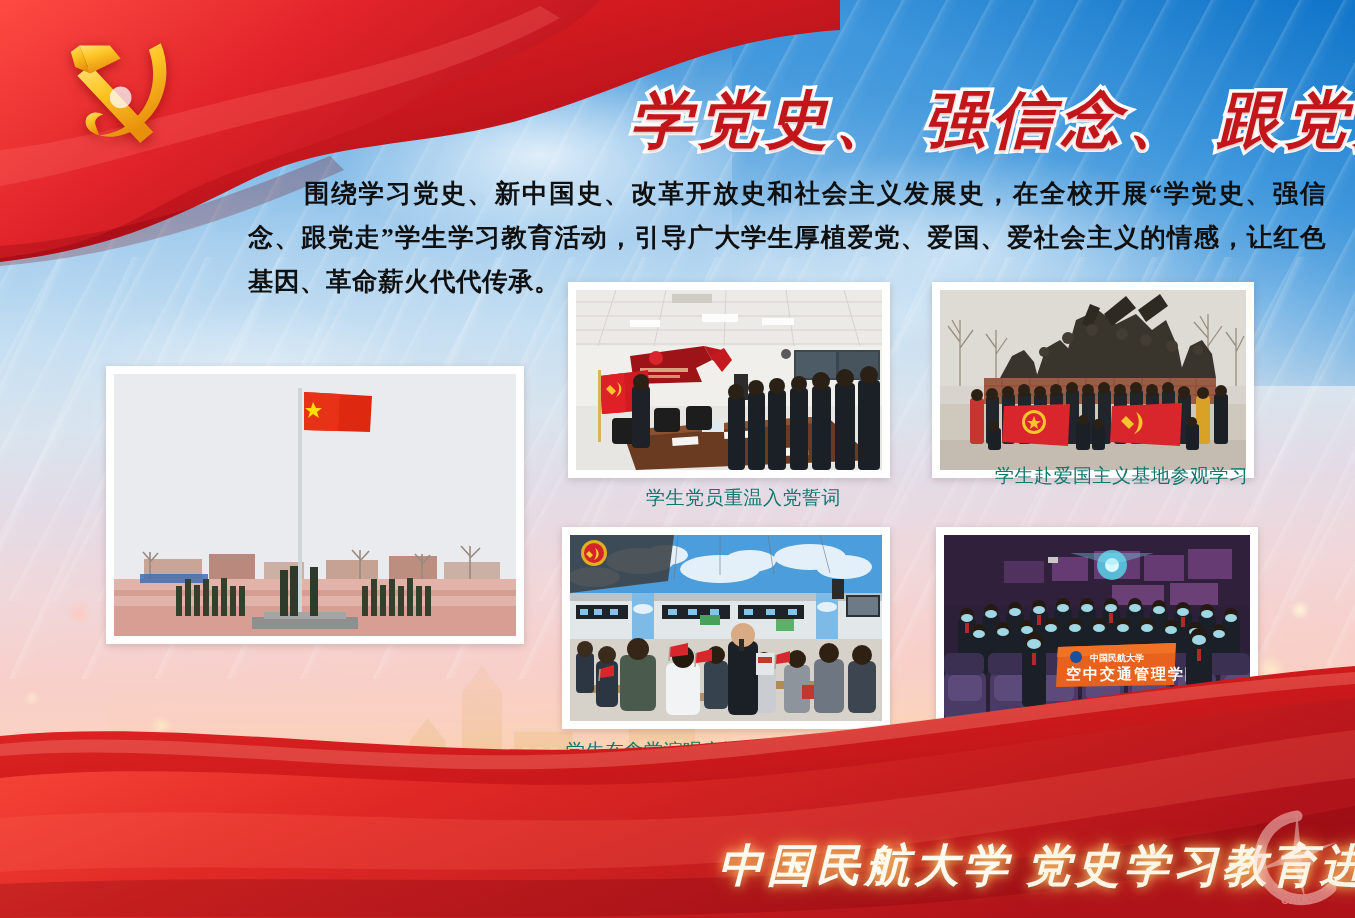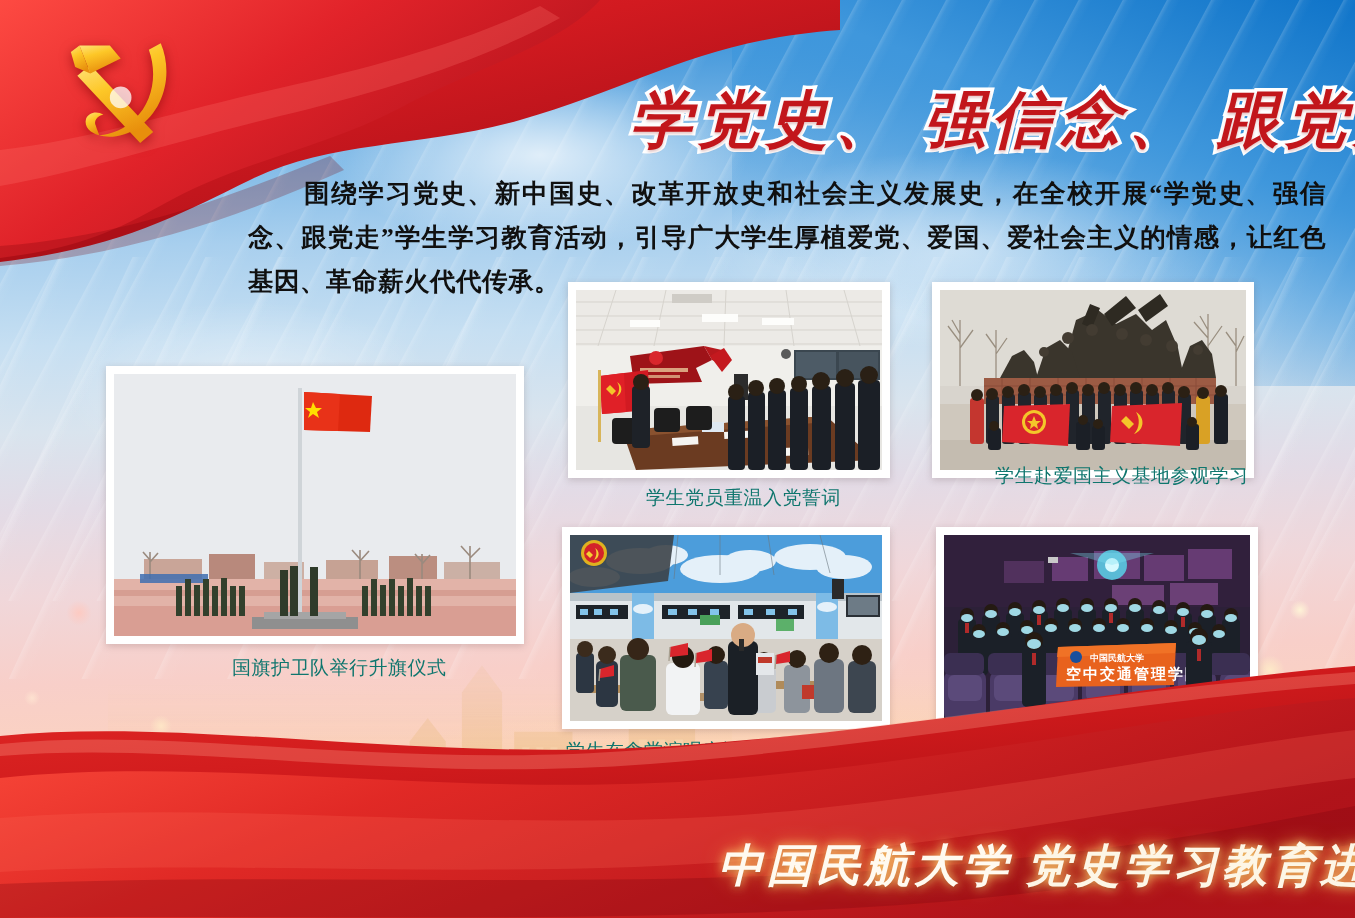--- a/index.html
+++ b/index.html
@@ -343,21 +343,20 @@
             <rect x="293" y="211" width="6" height="31"></rect>
           <rect x="302" y="212" width="6" height="30"></rect>
             <rect x="311" y="212" width="6" height="30"></rect>
           <rect x="257" y="205" width="6" height="8"></rect>
             <rect x="275" y="205" width="6" height="8"></rect>
           <rect x="293" y="204" width="6" height="8"></rect>
         </g>
       </svg>
     </div>
   </div>
-  <div class="caption" id="cap-flag">国旗护卫队举行升旗仪式</div>
 
   <div class="photo" id="photo-oath">
     <div class="frame">
       <svg viewBox="0 0 306 180" preserveAspectRatio="none">
         <rect width="306" height="180" fill="#e7e6e2"></rect>
 
         <rect width="306" height="56" fill="#eceae6"></rect>
         <g stroke="#d6d3cd" stroke-width="1" fill="none">
           <path d="M0 12 H306 M0 26 H306 M0 40 H306 M0 54 H306"></path>
           <path d="M40 0 L22 56 M90 0 L78 56 M150 0 L148 56 M210 0 L218 56 M268 0 L284 56"></path>
@@ -867,14 +866,24 @@
       <path d="M0,160 C260,140 520,182 820,150 C1060,124 1230,86 1355,72 L1355,120 C1200,138 1020,176 800,198 C520,226 240,200 0,214 Z" fill="rgba(255,110,90,.22)"></path>
       <path d="M0,226 C320,212 620,236 960,206 C1160,188 1280,162 1355,148 L1355,186 C1250,202 1120,228 940,244 C640,268 300,256 0,260 Z" fill="rgba(110,0,10,.25)"></path>
       <path d="M0,86 C180,68 380,112 640,92 C880,74 1120,30 1355,14 L1355,26 C1120,44 890,88 650,106 C390,126 190,82 0,98 Z" fill="rgba(255,160,140,.30)"></path>
     </svg>
   </div>
 
   <div class="banner-text">
     <span class="school">中国民航大学</span><span>党史学习教育进行时</span>
   </div>
 
+  <div class="cauc">
+    <svg viewBox="0 0 104 106">
+      <g opacity=".6">
+        <path d="M52 8 A42 42 0 1 0 86 80" fill="none" stroke="#ffd9d2" stroke-width="11" stroke-linecap="round"></path>
+        <path d="M52 4 L56 44 L92 34 L56 52 L60 92 L48 54 L14 62 L48 44 Z" fill="#fff1ee" opacity=".85"></path>
+        <ellipse cx="52" cy="52" rx="18" ry="9" fill="#ffe6e0" opacity=".5"></ellipse>
+        <text x="52" y="96" text-anchor="middle" font-family="Liberation Sans, sans-serif" font-size="11" font-weight="bold" fill="#ffe9e4">CAUC</text>
+      </g>
+    </svg>
+  </div>
 
 </div>
 
 </body></html>

